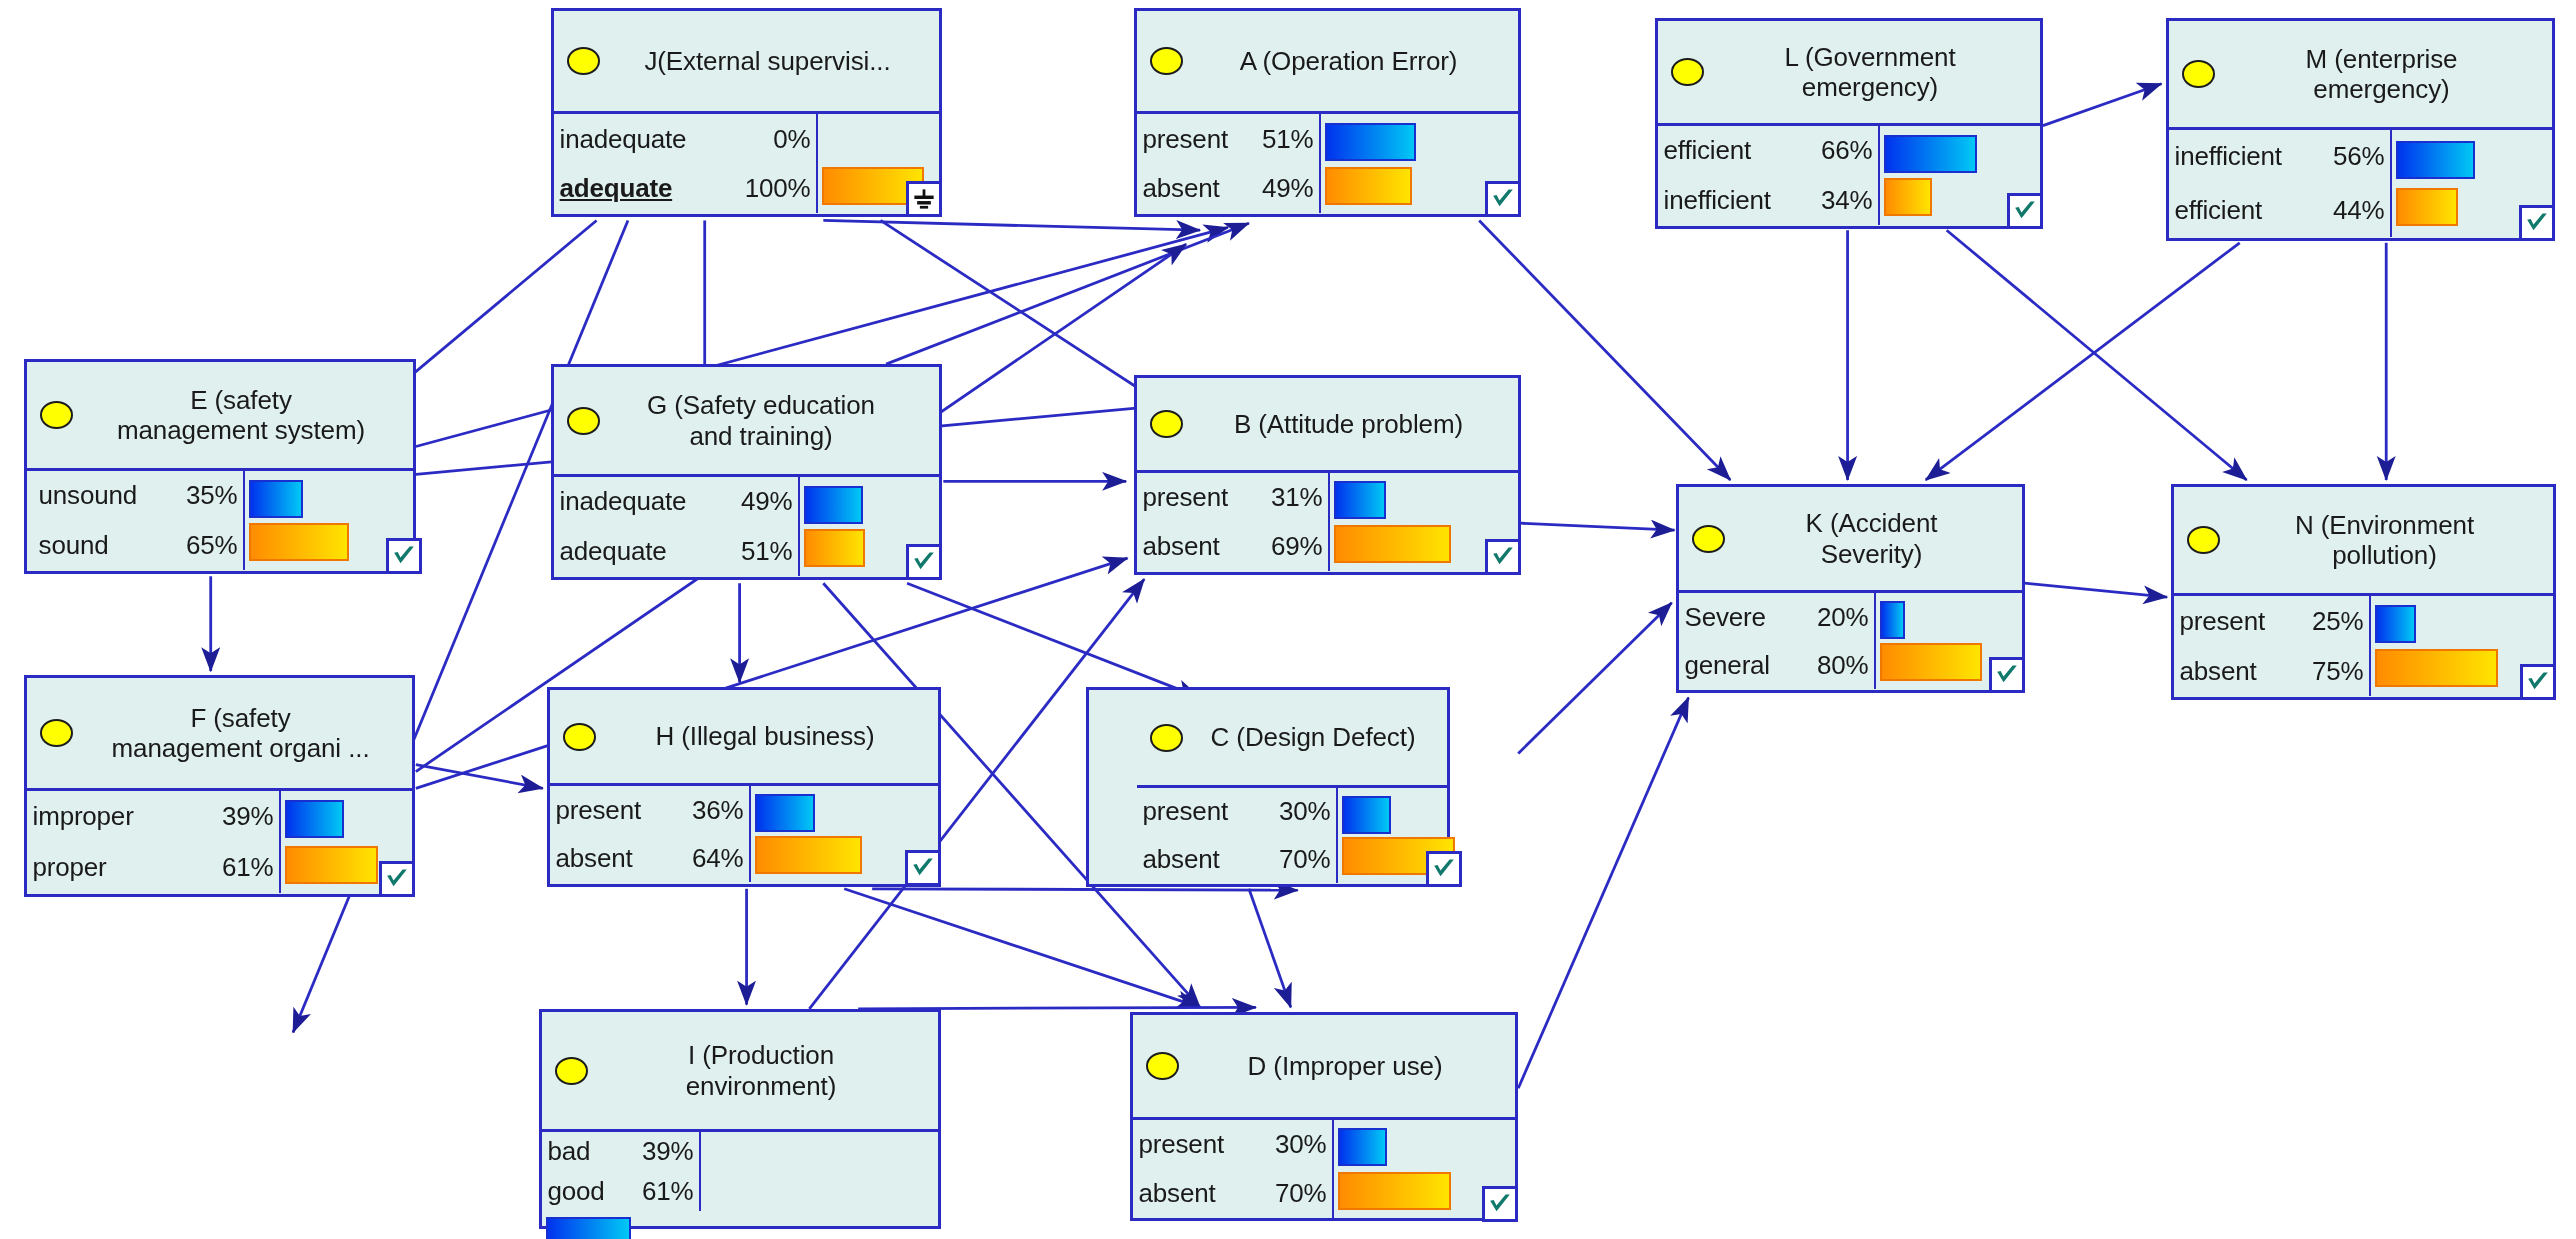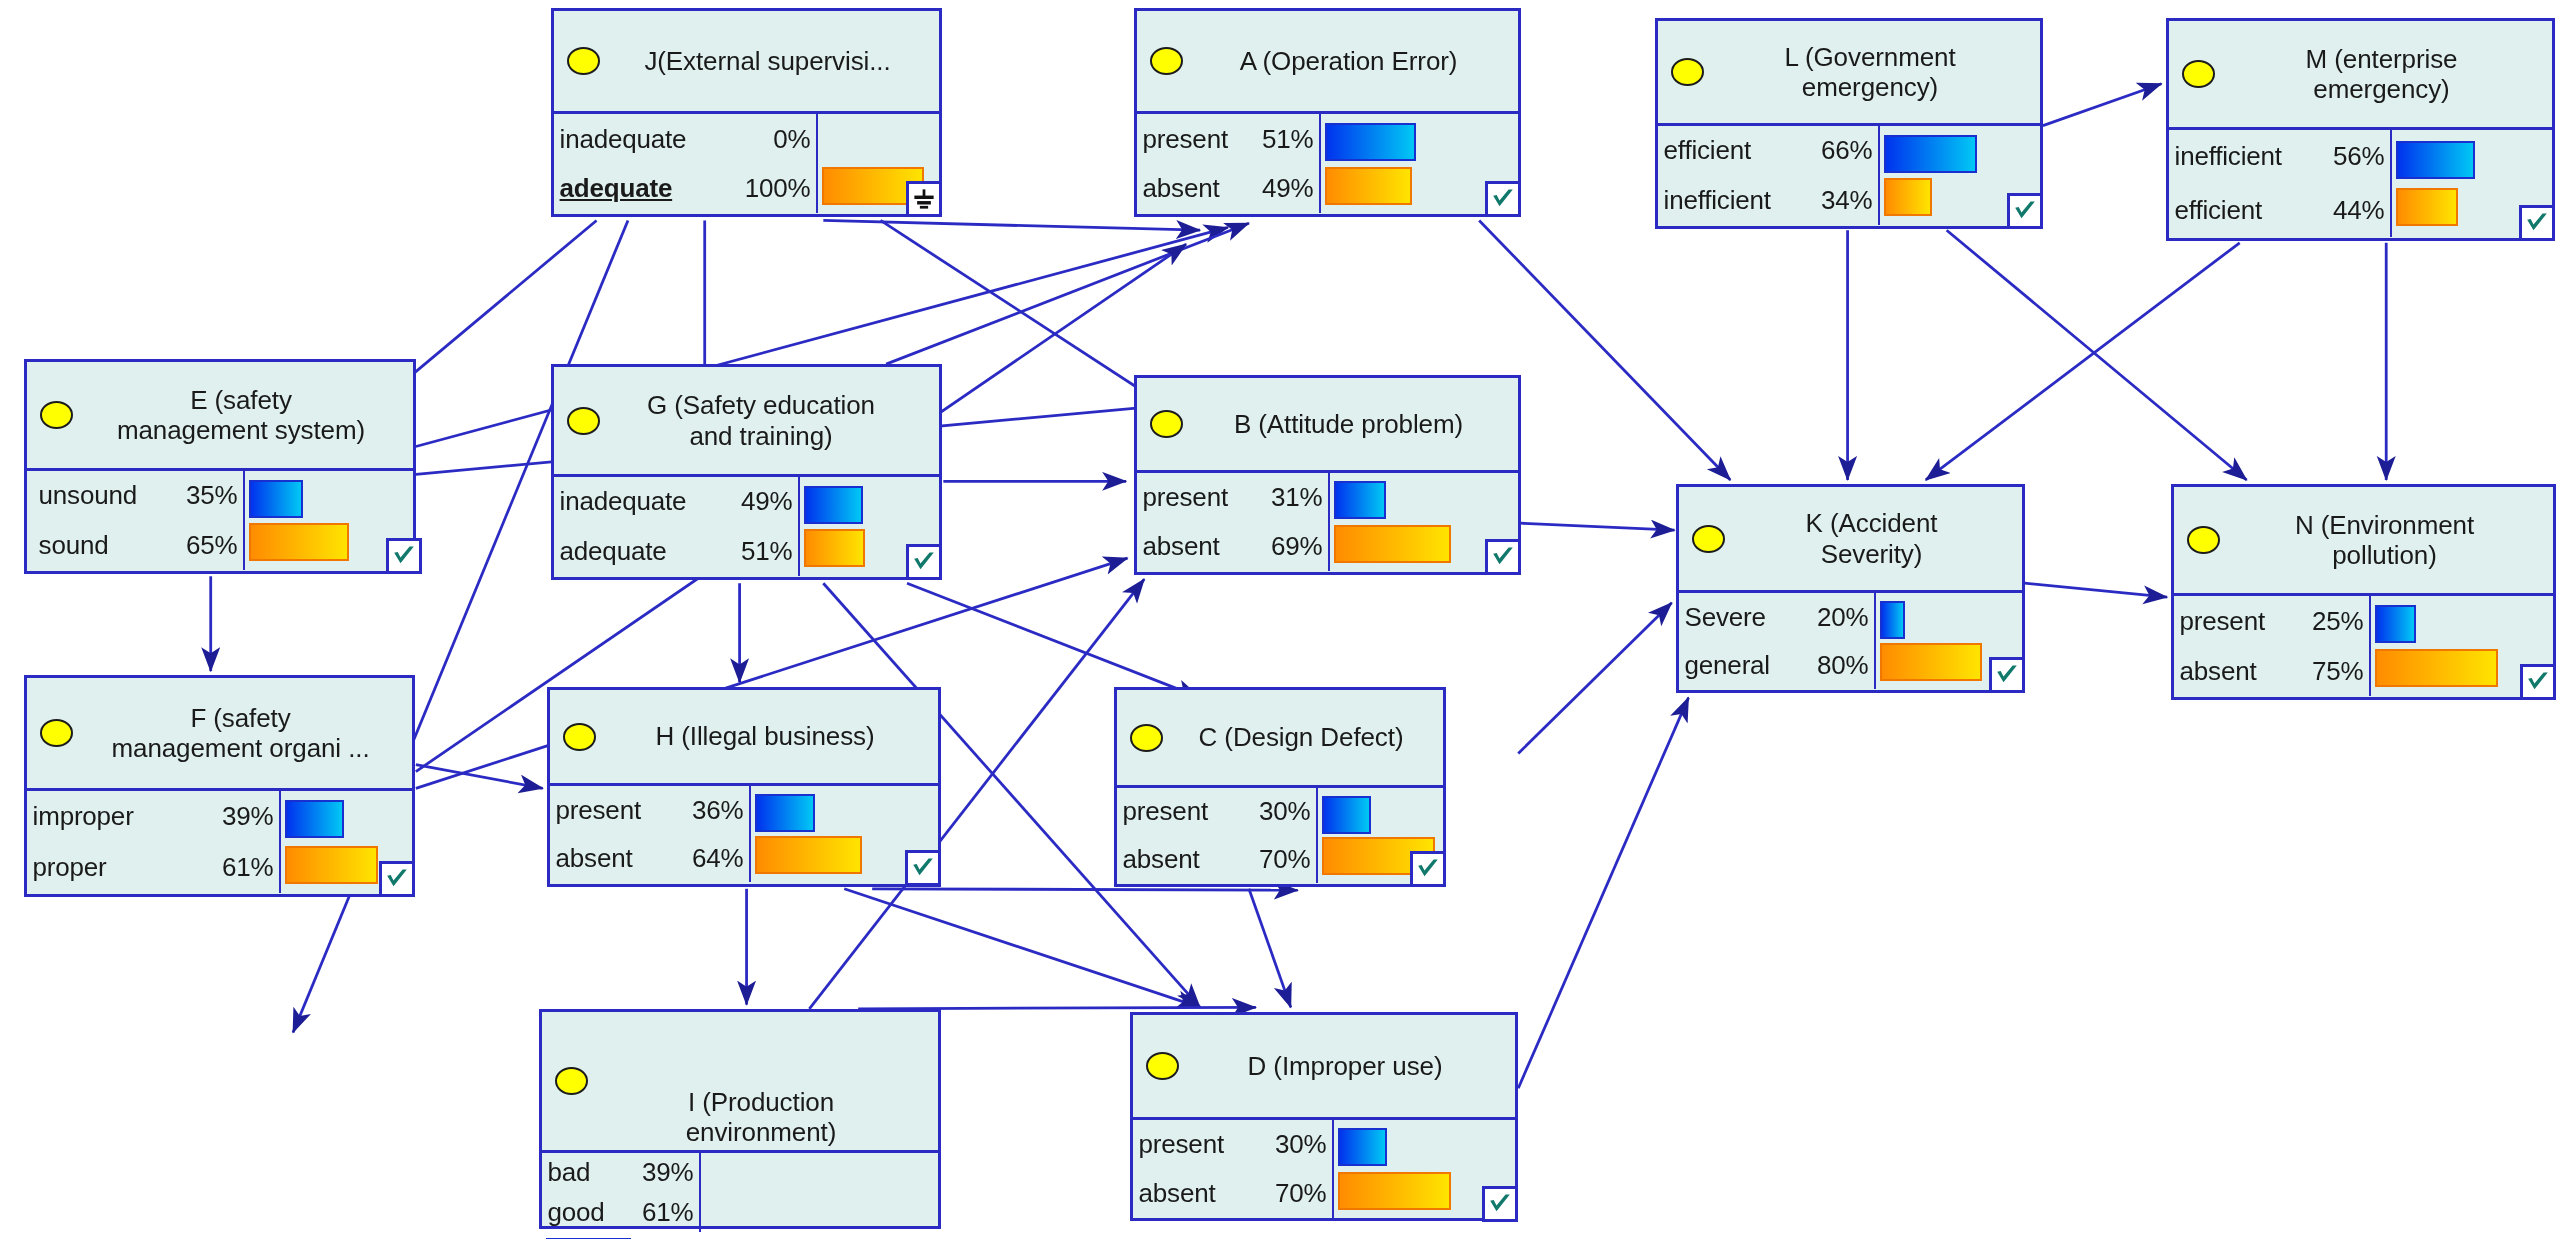--- a/index.html
+++ b/index.html
@@ -433,21 +433,21 @@
               <div class="bar orange" style="width: 107px;"></div>
             </div>
             <div class="chk">
               <svg width="24" height="21" viewBox="0 0 34 30">
                 <path d="M3 11 L12 26 L31 2 L25 2 L12 18 L8 10 Z" fill="#11796b"></path>
               </svg>
             </div>
           </div>
         </div>
       </div>
-      <div class="node" style="left: 1114px; top: 687px; width: 332px; height: 200px;">
+      <div class="node" style="left: 1086px; top: 687px; width: 364px; height: 200px; padding-left: 48px;">
         <div class="hdr" style="height: 98px;">
           <span class="ellipse"></span>
           <span class="title">C (Design Defect)</span>
         </div>
         <div class="body" style="height: 95px;">
           <div class="states" style="width: 201px;">
             <div class="strow">
               <span class="lbl">present</span>
               <span class="pct">30%</span>
             </div>
@@ -465,21 +465,21 @@
             </div>
             <div class="chk">
               <svg width="24" height="21" viewBox="0 0 34 30">
                 <path d="M3 11 L12 26 L31 2 L25 2 L12 18 L8 10 Z" fill="#11796b"></path>
               </svg>
             </div>
           </div>
         </div>
       </div>
       <div class="node" style="left: 539px; top: 1009px; width: 402px; height: 220px;">
-        <div class="hdr" style="height: 141px; align-items: flex-end;">
+        <div class="hdr" style="height: 120px;">
           <span class="ellipse"></span>
           <span class="title">I (Production
 environment)</span>
         </div>
         <div class="body" style="height: 103px; flex-direction: column;">
           <div class="states" style="width: 159px;">
             <div class="strow">
               <span class="lbl">bad</span>
               <span class="pct">39%</span>
             </div>

